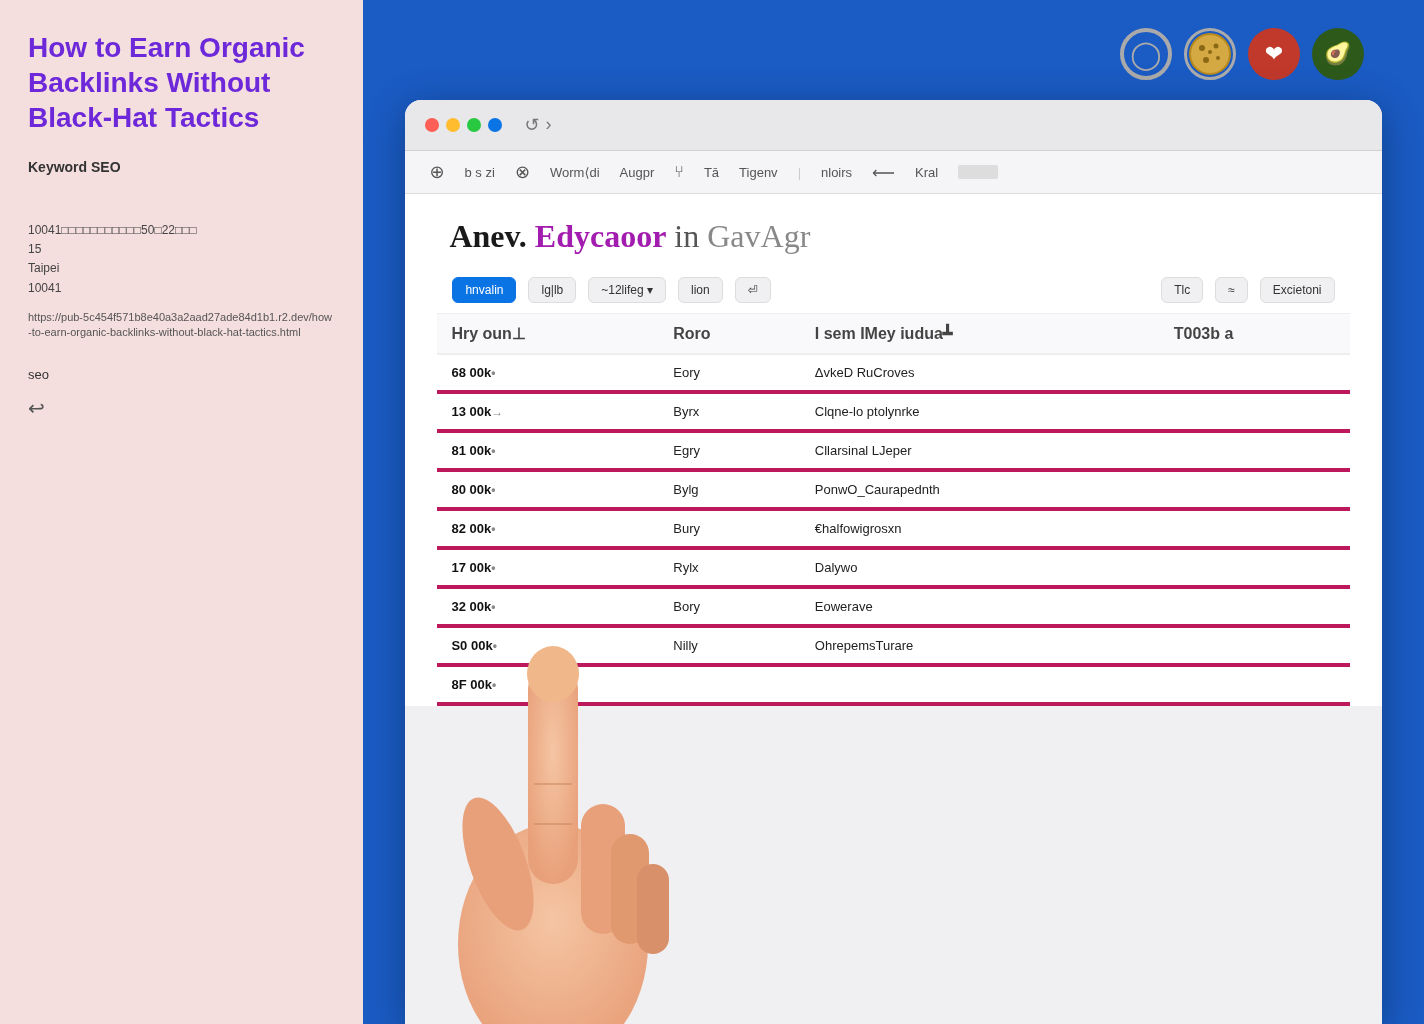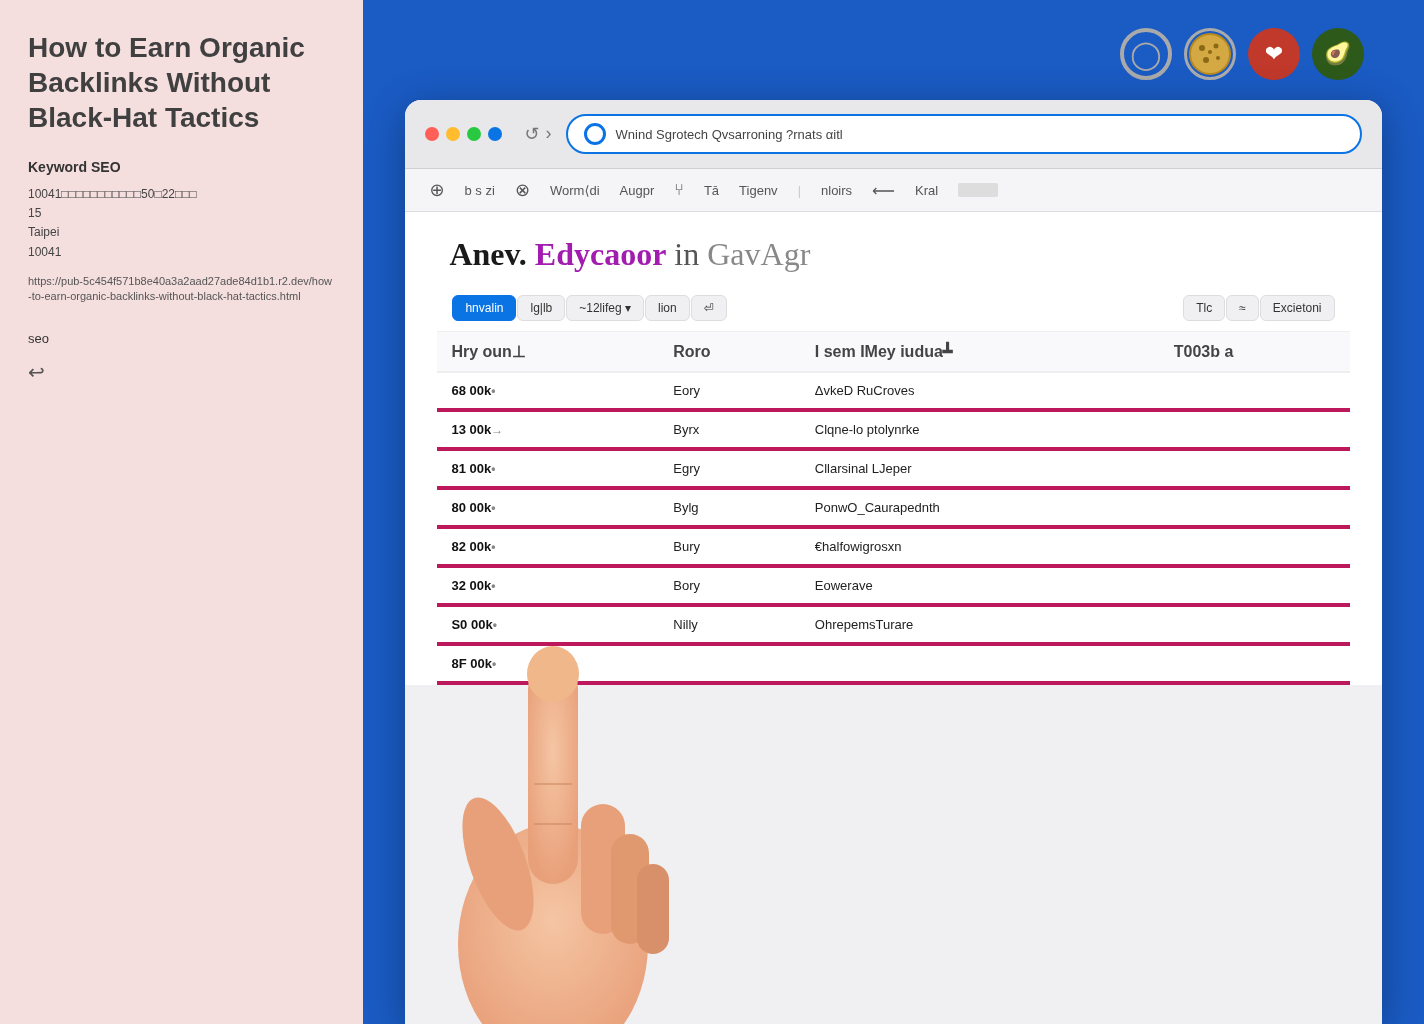--- a/index.html
+++ b/index.html
@@ -17,34 +17,35 @@
       min-width: 363px;
       background: #f5dede;
       padding: 30px 28px;
       display: flex;
       flex-direction: column;
       gap: 10px;
     }
     .sidebar-title {
       font-size: 28px;
       font-weight: 700;
-      color: #404040;
+      color: #6d28d9;
       line-height: 1.25;
       margin-bottom: 6px;
     }
     .sidebar-label {
       font-size: 14px;
       font-weight: 600;
       color: #333;
       margin-top: 8px;
     }
     .sidebar-meta {
       font-size: 12px;
       color: #444;
       line-height: 1.6;
+      margin-top: 36px;
     }
     .sidebar-url {
       font-size: 11px;
       color: #555;
       word-break: break-all;
       line-height: 1.4;
       margin-top: 2px;
     }
     .sidebar-tag {
       font-size: 13px;
@@ -195,21 +196,21 @@
       color: #555;
     }
 
     
     .data-section {
       padding: 0 32px 0;
     }
     .data-toolbar {
       display: flex;
       align-items: center;
-      gap: 1px;
+      gap: 12px;
       padding: 10px 15px;
       border-bottom: 1px solid #eee;
       font-size: 13px;
       color: #444;
     }
     .toolbar-btn {
       padding: 5px 12px;
       border-radius: 6px;
       background: #f0f0f2;
       border: 1px solid #ddd;
@@ -311,24 +312,20 @@
     <div class="browser-titlebar">
       <div class="traffic-lights">
         <div class="tl tl-red"></div>
         <div class="tl tl-yellow"></div>
         <div class="tl tl-green"></div>
         <div class="tl tl-blue"></div>
       </div>
       <div class="nav-buttons">
         <span style="cursor:pointer;">↺</span>
         <span style="cursor:pointer;">›</span>
-      </div>
-      <div class="address-bar">
-        <div class="address-circle"></div>
-        <span class="address-text">Wnind Sgrotech  Qvsarroning  ?rnats  αitl</span>
       </div>
     </div>
 
     <div class="tab-bar">
       <span style="font-size:18px; color:#555;">⊕</span>
       <span>b s zi</span>
       <span style="font-size:18px;">⊗</span>
       <span>Worm⟨di</span>
       <span>Augpr</span>
       <span style="font-size:16px;">⑂</span>
@@ -407,20 +404,27 @@
   </tr>
               <tr>
     <td>
       <strong>82 00k</strong><span class="dot-suffix">•</span>
     </td>
     <td>Bury</td>
     <td colspan="2">€halfowigrosxn</td>
   </tr>
               <tr>
     <td>
+      <strong>17 00k</strong><span class="dot-suffix">•</span>
+    </td>
+    <td>Rylx</td>
+    <td colspan="2">Dalywo</td>
+  </tr>
+              <tr>
+    <td>
       <strong>32 00k</strong><span class="dot-suffix">•</span>
     </td>
     <td>Bory</td>
     <td colspan="2">Eowerave</td>
   </tr>
               <tr>
     <td>
       <strong>S0 00k</strong><span class="dot-suffix">•</span>
     </td>
     <td>Nilly</td>

